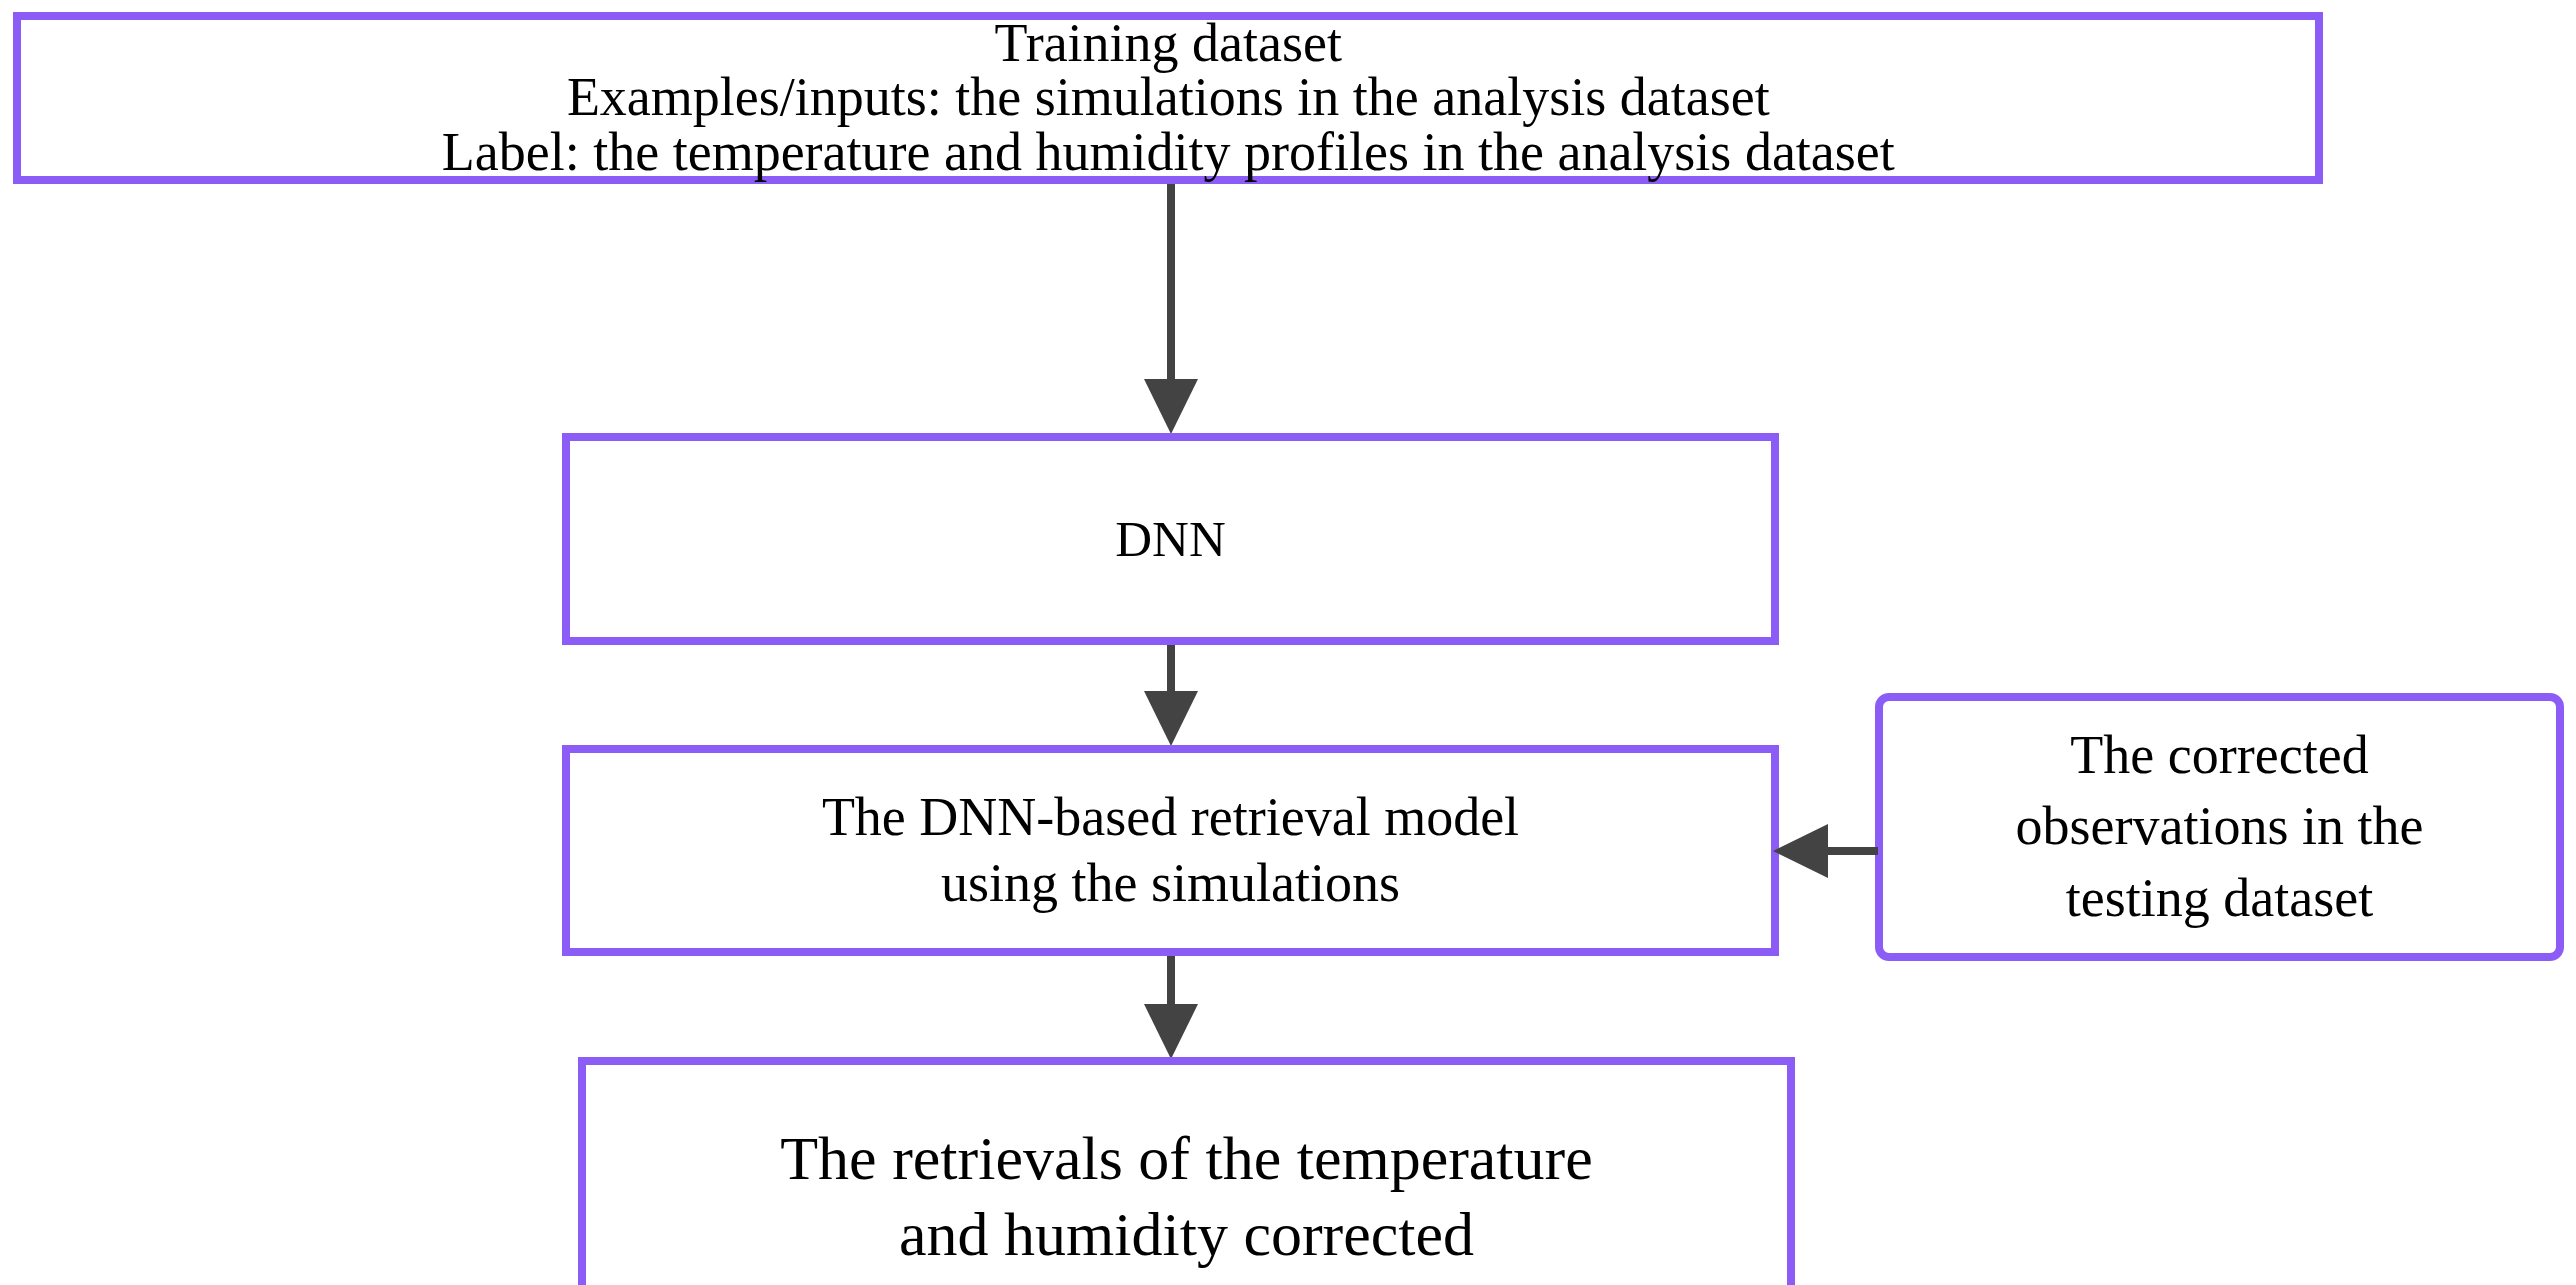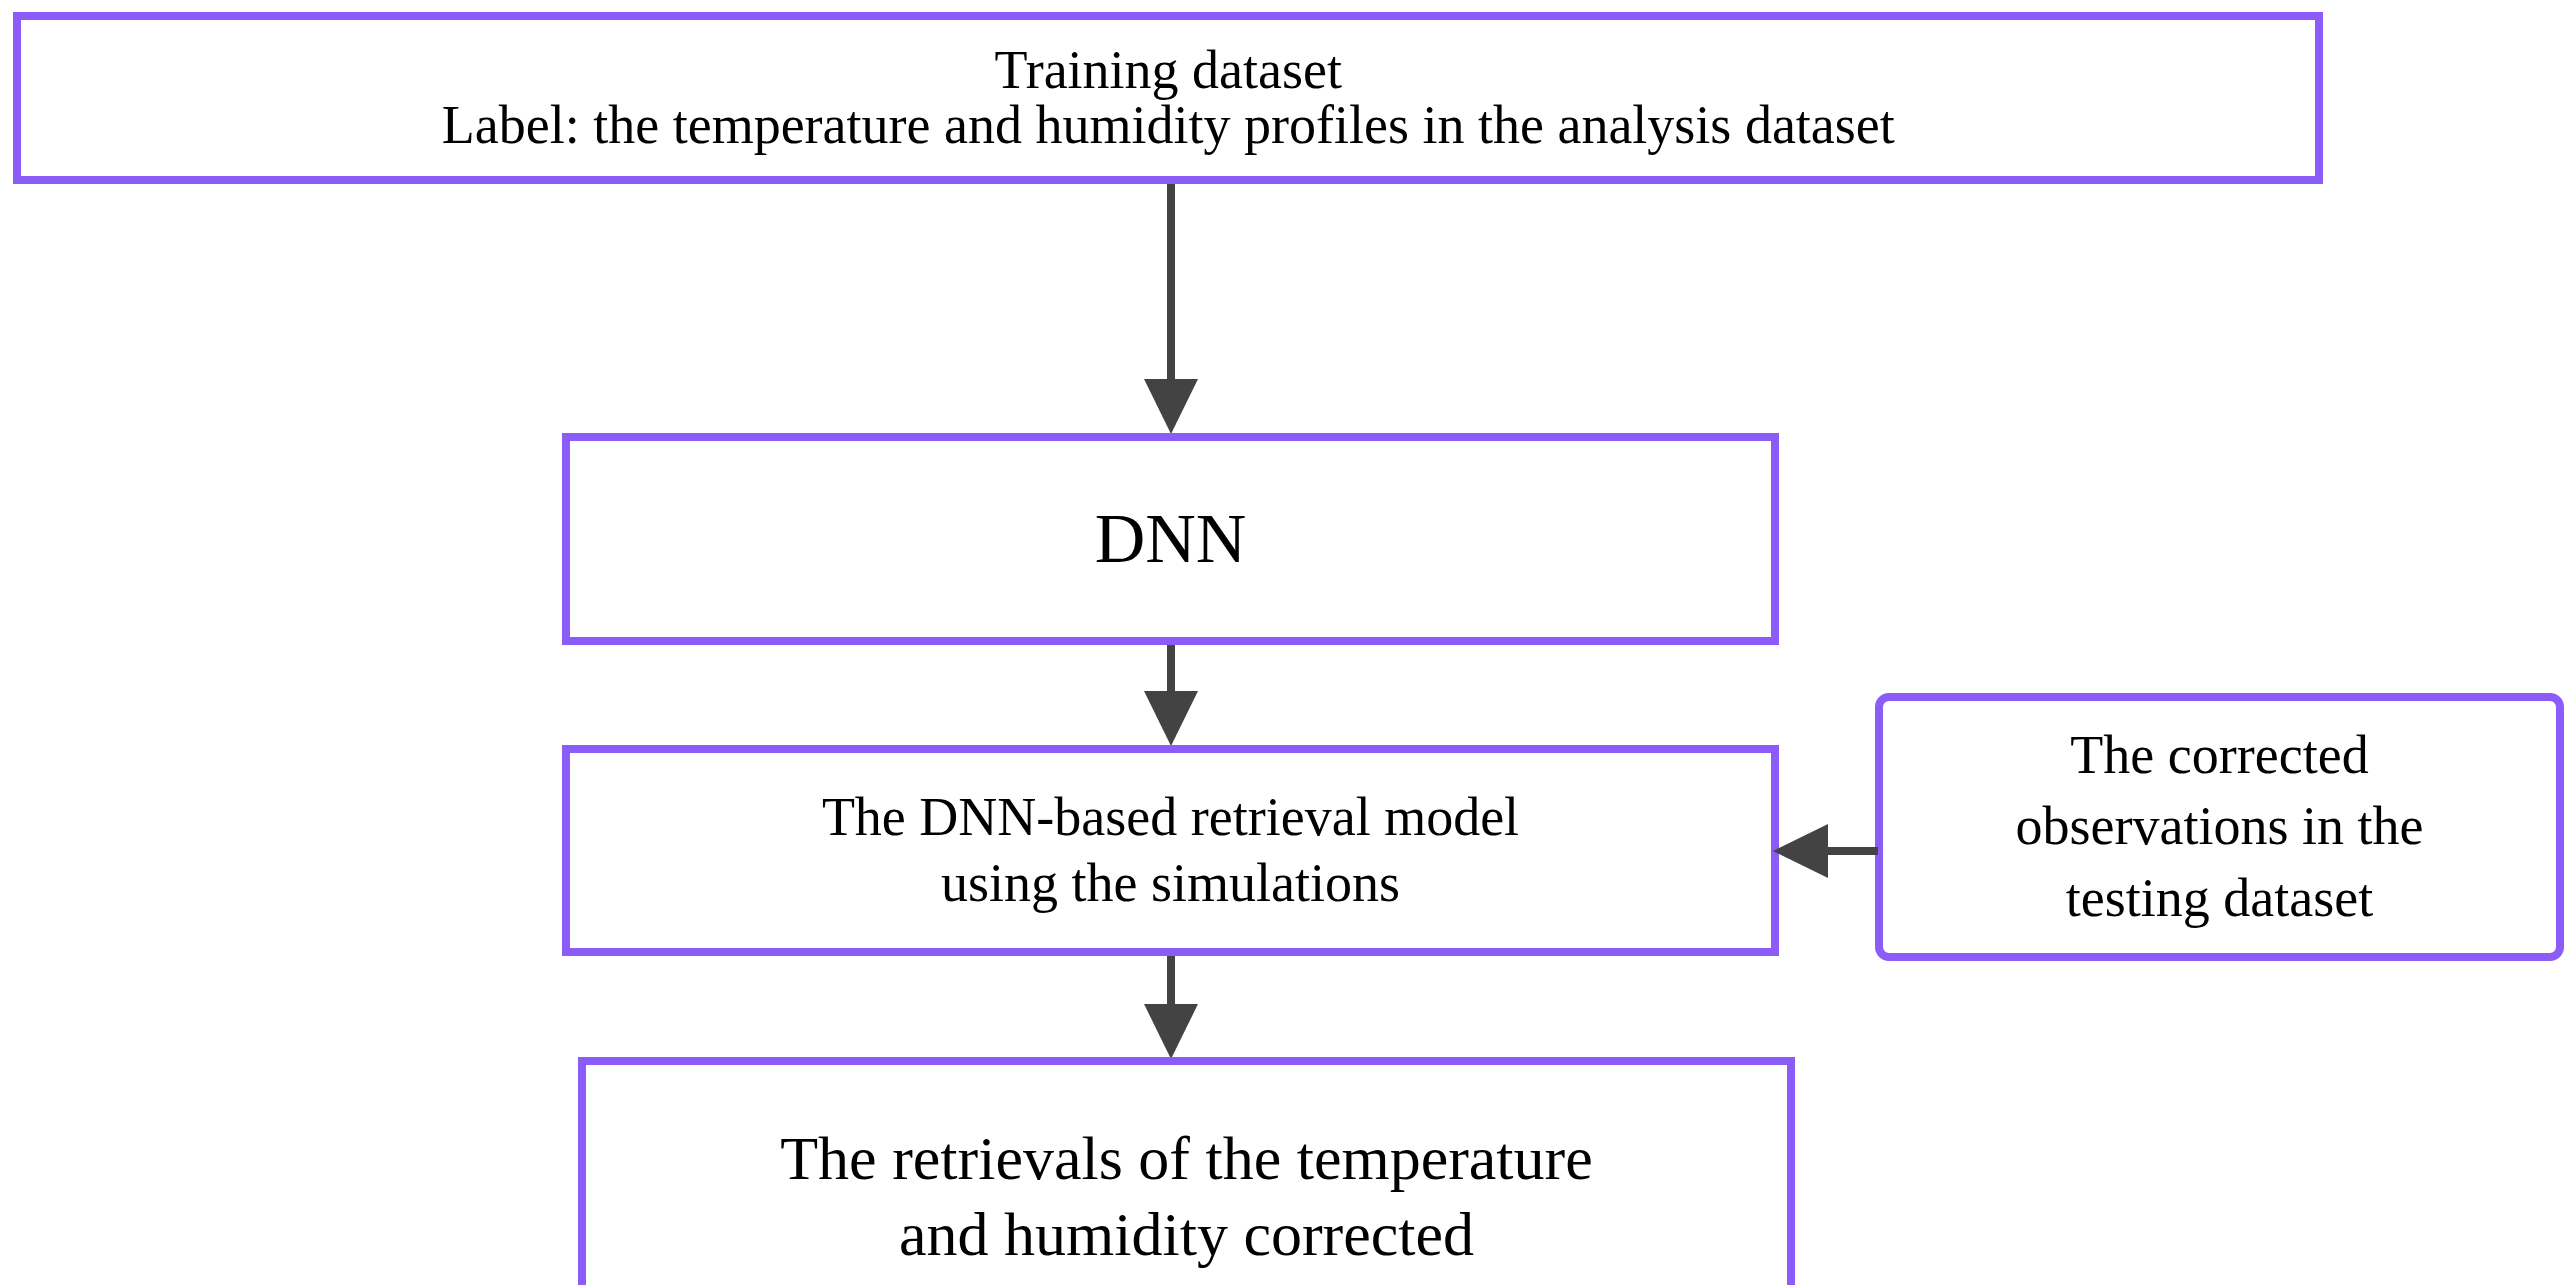--- a/index.html
+++ b/index.html
@@ -47,21 +47,21 @@
   
   #node-training-dataset {
     left: 13.3px;  top: 11.6px;   width: 2310px; height: 172px;
     font-size: 54px;
   }
   #node-training-dataset .lines { padding: 0 3.6px; }
   #node-training-dataset .line { line-height: 1.01; }
 
   #node-dnn {
     left: 562px; top: 433px;  width: 1217px; height: 212px;
-    font-size: 70px;
+    font-size: 51px;
   }
 
   #node-retrieval-model {
     left: 562px; top: 745px;  width: 1217px; height: 211px;
     font-size: 54px;
   }
   #node-retrieval-model .line { line-height: 1.22; }
 
   #node-corrected-observations {
     left: 1875px; top: 693px; width: 689px; height: 268px;
@@ -143,20 +143,21 @@
   #arrow-observations-to-retrieval .head  { left: 0; }
 </style>
 </head>
 <body>
 
 <div id="canvas">
 
   <div class="node node-wrap" id="node-training-dataset">
     <span class="lines">
       <span class="line">Training dataset</span>
+      <span class="line">Examples/inputs: the simulations in the analysis dataset</span>
       <span class="line">Label: the temperature and humidity profiles in the analysis dataset</span>
     </span>
   </div>
 
   <div class="arrow-v" id="arrow-training-to-dnn">
     <span class="shaft"></span>
     <span class="head"></span>
   </div>
 
   <div class="node" id="node-dnn">

